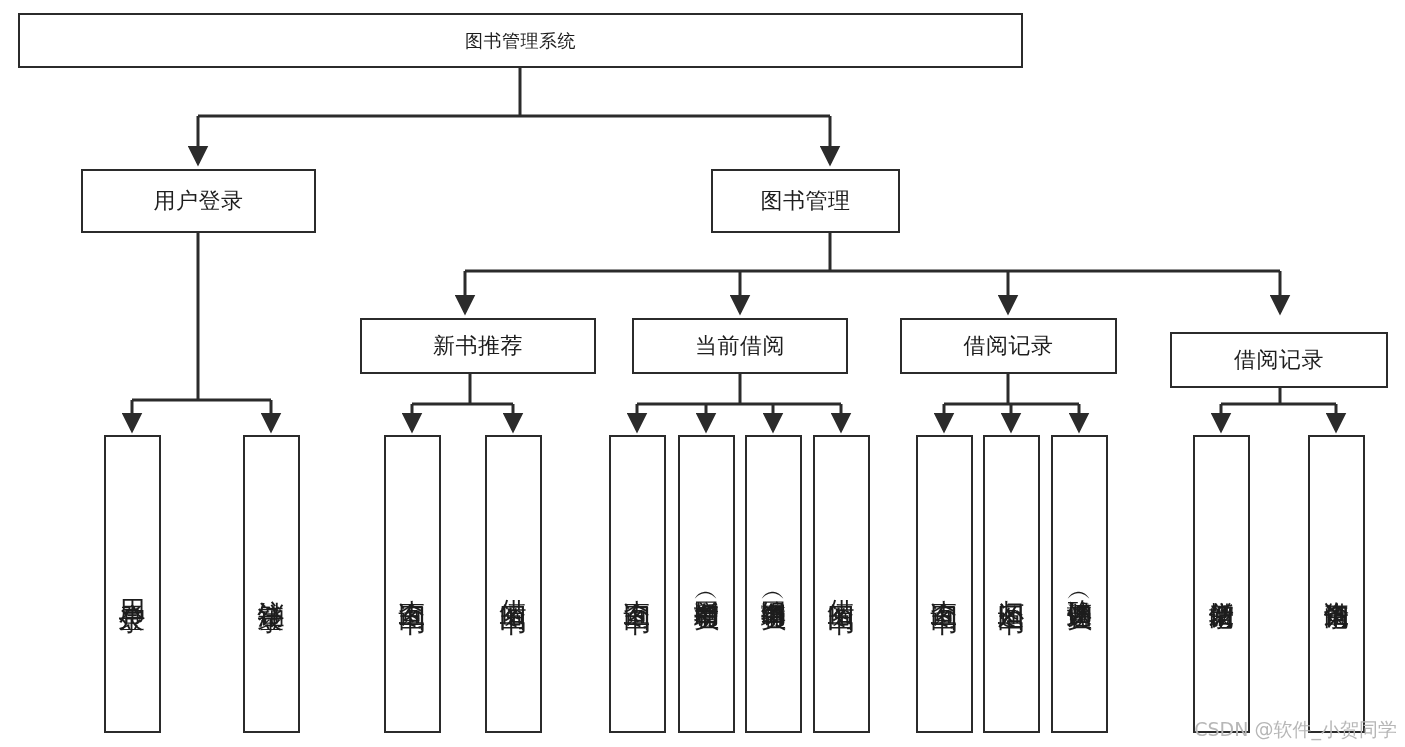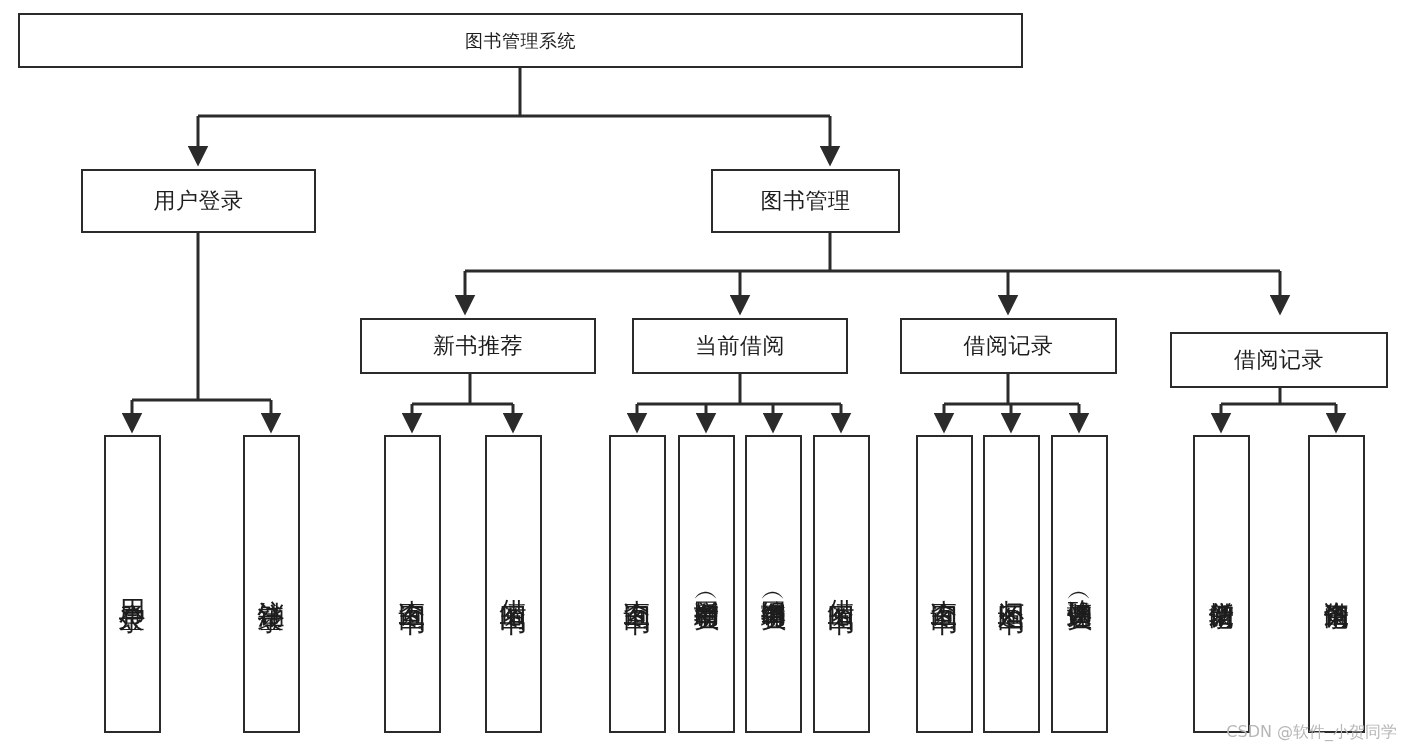--- a/index.html
+++ b/index.html
@@ -67,21 +67,21 @@
     max-height: 288px;
   }
   .node.leaf.long .node-label {
     font-size: 25px;
     letter-spacing: 1px;
   }
   #watermark {
     position: absolute;
     right: 8px;
     bottom: 4px;
-    font-size: 16px;
+    font-size: 19px;
     color: #b7b7b7;
     z-index: 5;
     white-space: nowrap;
     font-family: "DejaVu Sans", "Liberation Sans", sans-serif;
   }
 </style>
 </head>
 <body>
 
 <div id="diagram-canvas">

